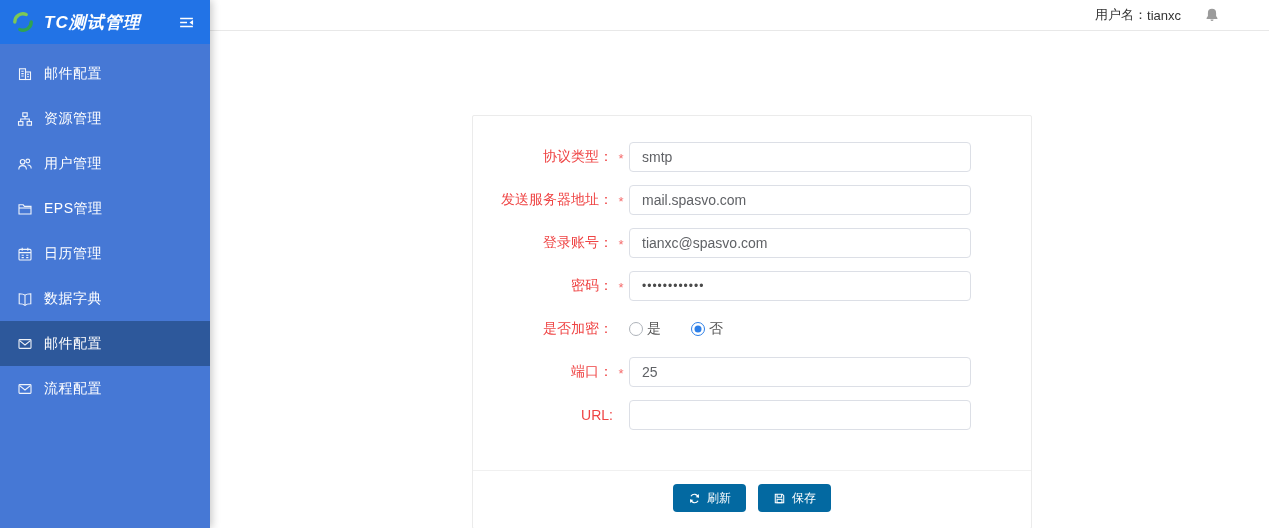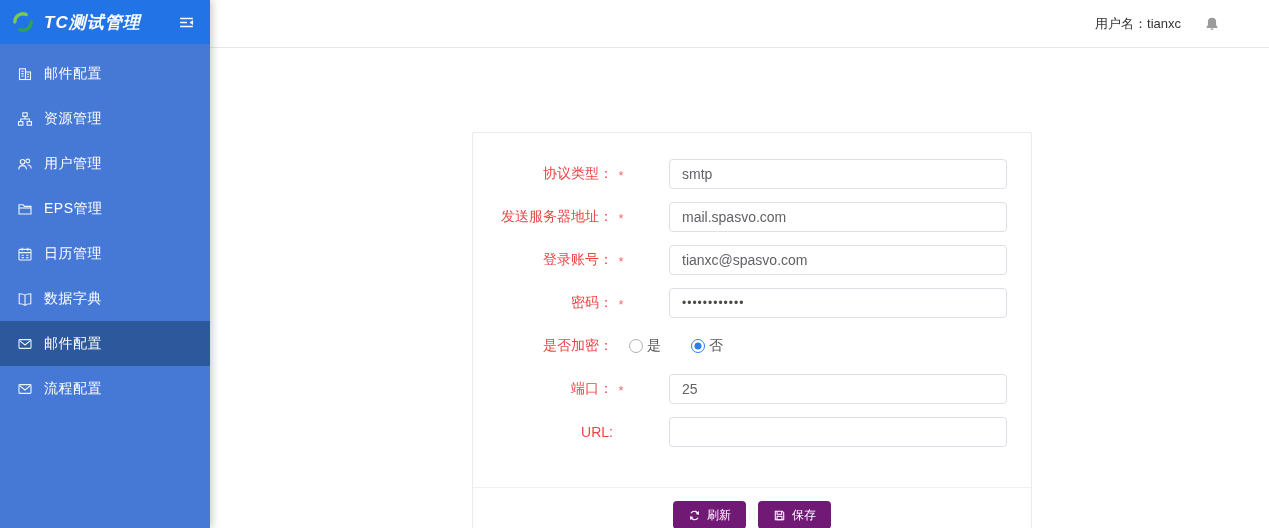--- a/index.html
+++ b/index.html
@@ -19,50 +19,50 @@
   .nav { padding-top:7px; }
   .nav-item { height:45px; display:flex; align-items:center; padding-left:16px;
     color:#fff; font-size:14px; cursor:pointer; }
   .nav-item.active { background:#2d589b; }
   .nav-item .icon { width:17px; height:17px; margin-right:11px; opacity:.92;
     display:flex; align-items:center; justify-content:center; }
   .nav-item span[data-bind] { letter-spacing:.5px; }
 
   
   .main { flex:1; display:flex; flex-direction:column; background:#fff; }
-  .topbar { height:48px; background:#fff; border-bottom:1px solid #e8e8e8;
+  .topbar { height:31px; background:#fff; border-bottom:1px solid #e8e8e8;
     display:flex; align-items:center; justify-content:flex-end; padding-right:48px; }
   .user-block { display:flex; align-items:center; font-size:13px; color:#333; }
   .bell { width:18px; height:18px; margin-left:22px; display:flex; align-items:center;
     justify-content:center; cursor:pointer; }
 
   .content { flex:1; position:relative; background:#fff; }
   .card { position:absolute; left:262px; top:84px; width:560px; background:#fff;
     border:1px solid #ebebeb; border-radius:2px; }
   .card-body { padding:26px 24px 20px 0; }
   .form-row { display:flex; align-items:center; margin-bottom:13px; }
   .form-row:last-child { margin-bottom:20px; }
   .form-label { width:140px; text-align:right; font-size:14px; color:#ef4444; flex:0 0 140px; }
   .asterisk { width:16px; flex:0 0 16px; text-align:center; color:#f56c6c; font-size:13px;
     padding-top:3px; }
   .form-input { width:342px; height:30px; border:1px solid #dcdfe6; border-radius:4px;
-    padding:0 12px; font-size:14px; color:#606266; outline:none; background:#fff;margin-left:40px; }
+    padding:0 12px; font-size:14px; color:#606266; outline:none; background:#fff; }
   .form-input.password { font-size:12px; letter-spacing:1px; color:#4a4a4a; }
   .radio-group { display:flex; align-items:center; height:30px; }
   .radio-option { display:flex; align-items:center; cursor:pointer; margin-right:30px;
     font-size:14px; color:#555; }
   .radio-dot { width:14px; height:14px; border-radius:50%; border:1px solid #aeb3ba;
     background:#fff; margin-right:4px; position:relative; }
   .radio-dot.selected { border-color:#2d7fe8; }
   .radio-dot.selected::after { content:""; position:absolute; left:50%; top:50%;
     width:7px; height:7px; border-radius:50%; background:#2d7fe8; transform:translate(-50%,-50%); }
   .card-footer { border-top:1px solid #f0f0f0; padding:13px 0 16px 0; display:flex;
     justify-content:center; gap:12px; }
   .btn { display:inline-flex; align-items:center; gap:6px; height:28px; padding:0 15px;
-    background:#701a75; border:none; border-radius:4px; color:#fff; font-size:12px;
+    background:#0369a1; border:none; border-radius:4px; color:#fff; font-size:12px;
     cursor:pointer; font-family:inherit; }
   .btn .icon { width:13px; height:13px; display:flex; align-items:center; justify-content:center; }
 </style>
 </head>
 <body>
 
 <div class="app">
 
   <aside class="sidebar">
     <div class="sidebar-header">

